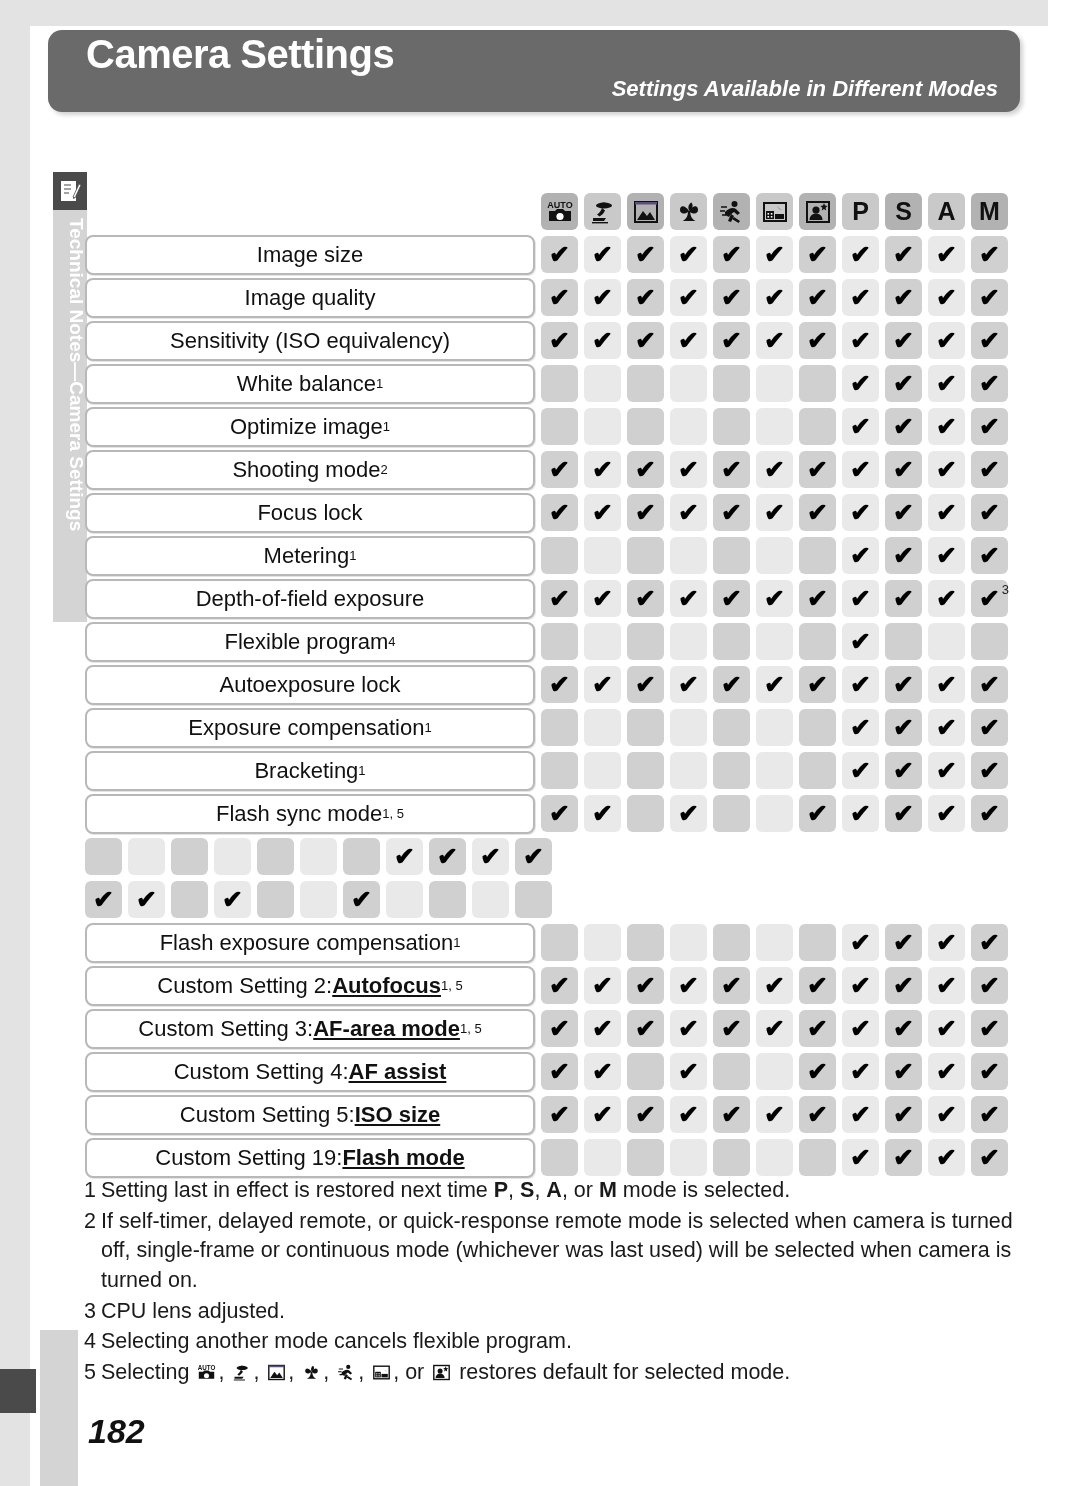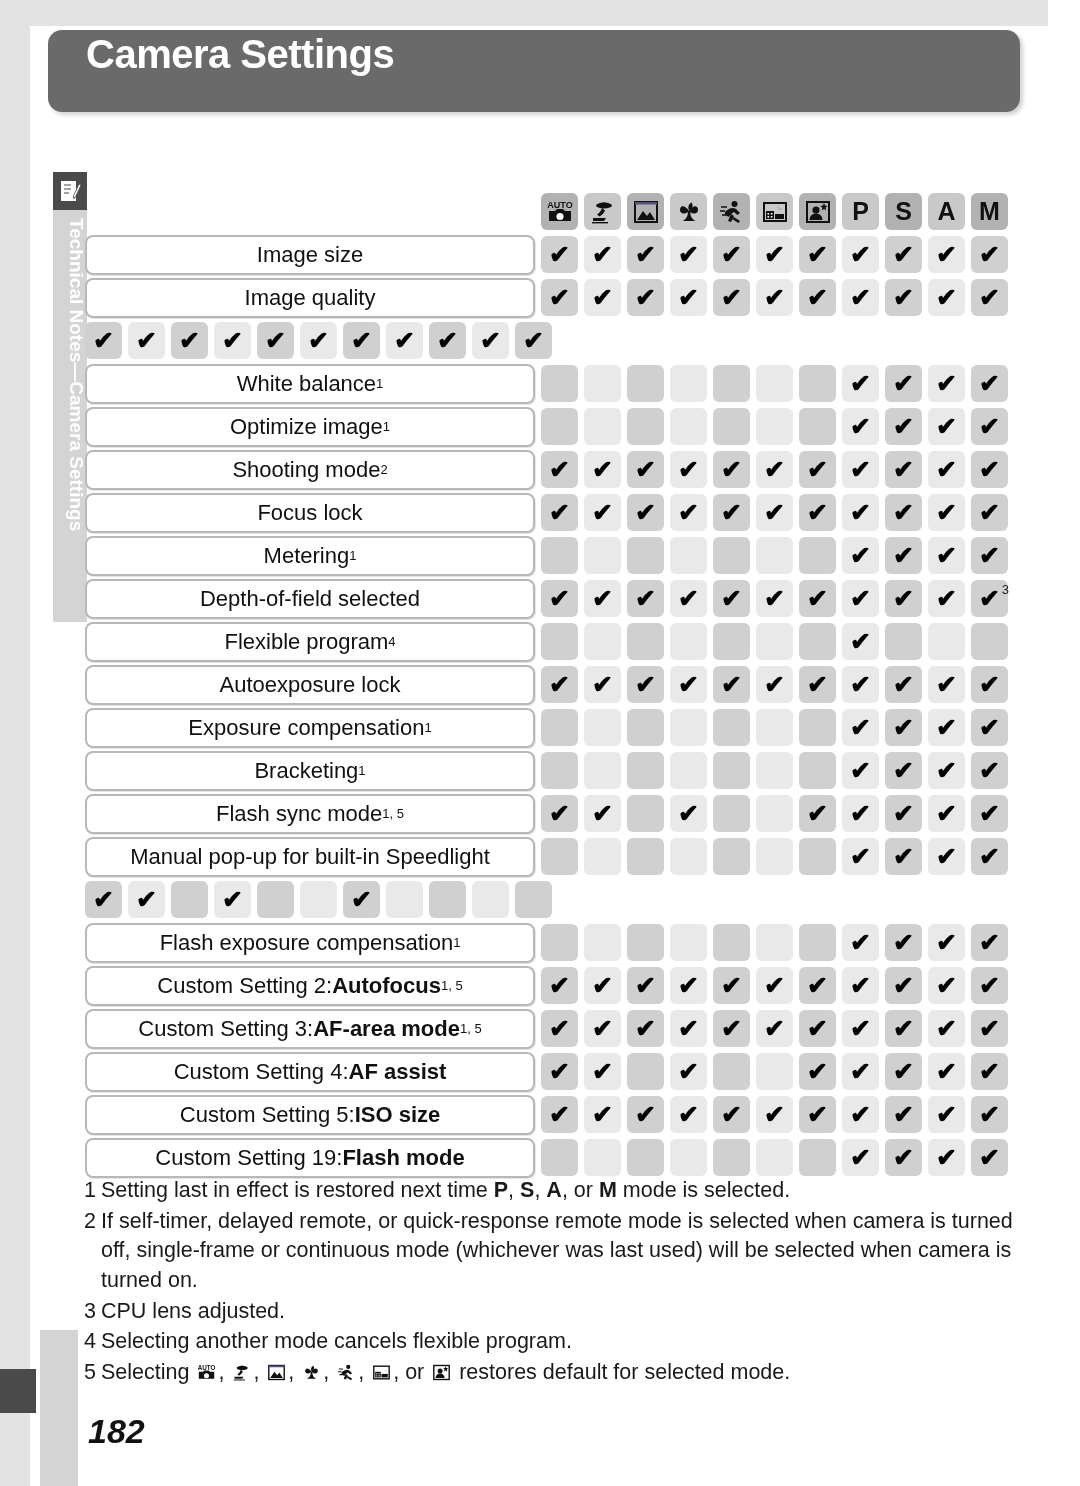--- a/index.html
+++ b/index.html
@@ -136,21 +136,21 @@
     border: 2px solid #b8b8b8;
     border-radius: 8px;
     background: #ffffff;
     box-sizing: border-box;
     display: flex; align-items: center; justify-content: center;
     font-size: 22px;
     color: #111111;
     white-space: nowrap;
     box-shadow: 1px 1px 0 rgba(0,0,0,0.10);
   }
-  .label-box b { font-weight: bold; }
+  .label-box b { font-weight: bold; text-decoration: underline; }
   .label-box sup { font-size: 13px; vertical-align: super; }
 
   .chk-cell {
     width: 43px; height: 43px;
     display: flex; align-items: center; justify-content: center;
   }
   .chk-box {
     width: 37px; height: 37px;
     border-radius: 6px;
     display: flex; align-items: center; justify-content: center;
@@ -201,20 +201,21 @@
 
 <div id="page">
 
   <div class="frame-top"></div>
   <div class="frame-left"></div>
   <div class="page-body"></div>
   <div class="frame-right"></div>
 
   <div class="banner">
     <div class="banner-title">Camera Settings</div>
+    <div class="banner-sub">Settings Available in Different Modes</div>
   </div>
 
 
   <div class="side-tab"></div>
   <div class="side-icon">
     <svg width="24" height="26" viewBox="0 0 24 26">
       <rect x="3" y="3" width="15" height="20" fill="#ffffff"></rect>
       <path d="M6 7 L13 7 M6 11 L13 11 M6 15 L11 15" stroke="#4a4a4a" stroke-width="1.2"></path>
       <path d="M15 19 L21 6 L23 7 L17 20 Z" fill="#ffffff" stroke="#4a4a4a" stroke-width="0.8"></path>
       <path d="M15 19 L17 20 L15.2 21 Z" fill="#4a4a4a"></path>
@@ -429,20 +430,23 @@
               <span class="mark">✔</span>
             </div>
           </div>
           <div class="chk-cell">
             <div class="chk-box dark">
               <span class="mark">✔</span>
             </div>
           </div>
         </div>
         <div class="row">
+          <div class="label-cell">
+            <div class="label-box">Sensitivity (ISO equivalency)</div>
+          </div>
           <div class="chk-cell">
             <div class="chk-box dark">
               <span class="mark">✔</span>
             </div>
           </div>
           <div class="chk-cell">
             <div class="chk-box light">
               <span class="mark">✔</span>
             </div>
           </div>
@@ -745,21 +749,21 @@
             </div>
           </div>
           <div class="chk-cell">
             <div class="chk-box dark">
               <span class="mark">✔</span>
             </div>
           </div>
         </div>
         <div class="row">
           <div class="label-cell">
-            <div class="label-box">Depth-of-field selected</div>
+            <div class="label-box">Depth-of-field exposure</div>
           </div>
           <div class="chk-cell">
             <div class="chk-box dark">
               <span class="mark">✔</span>
             </div>
           </div>
           <div class="chk-cell">
             <div class="chk-box light">
               <span class="mark">✔</span>
             </div>
@@ -1051,23 +1055,20 @@
               <span class="mark">✔</span>
             </div>
           </div>
           <div class="chk-cell">
             <div class="chk-box dark">
               <span class="mark">✔</span>
             </div>
           </div>
         </div>
         <div class="row">
-          <div class="label-cell">
-            <div class="label-box">Manual pop-up for built-in Speedlight</div>
-          </div>
           <div class="chk-cell">
             <div class="chk-box dark"></div>
           </div>
           <div class="chk-cell">
             <div class="chk-box light"></div>
           </div>
           <div class="chk-cell">
             <div class="chk-box dark"></div>
           </div>
           <div class="chk-cell">

